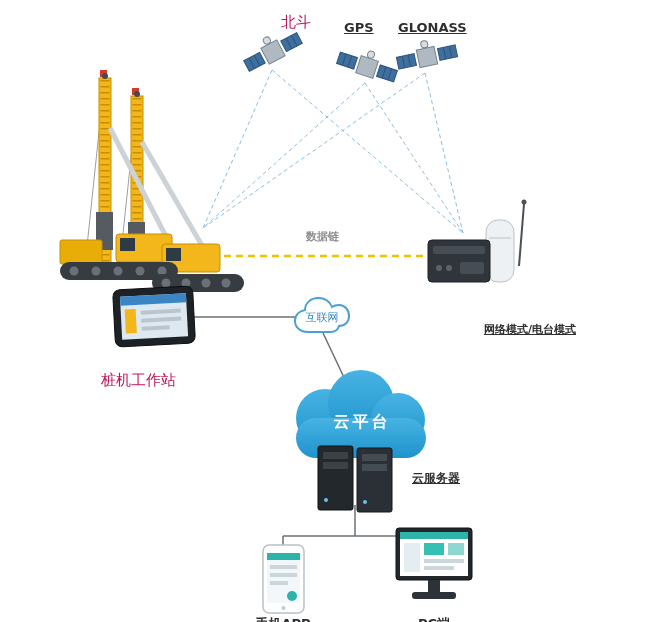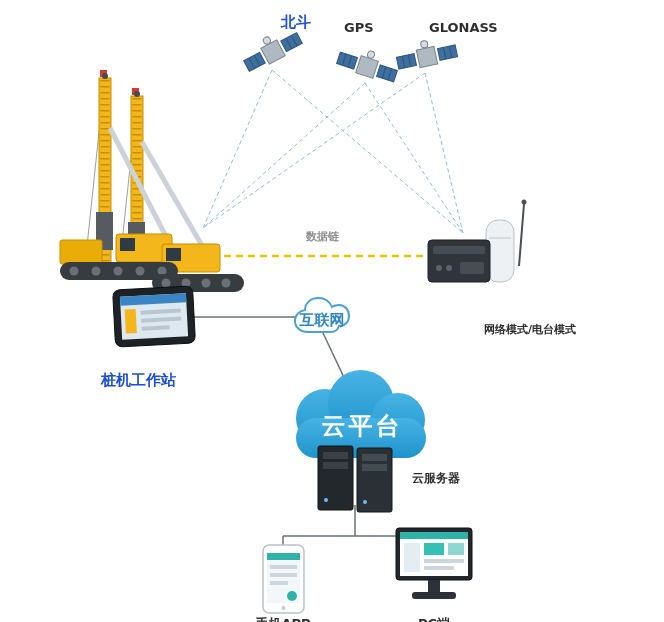--- a/index.html
+++ b/index.html
@@ -2,30 +2,30 @@
 <html><head>
 <meta charset="utf-8">
 <style>
   html,body { margin:0; padding:0; background:#ffffff; }
   .canvas {
     position:relative; width:664px; height:622px; background:#ffffff;
     font-family:"DejaVu Sans","Liberation Sans",sans-serif; overflow:hidden;
   }
   .canvas svg { position:absolute; left:0; top:0; }
   .label { position:absolute; white-space:nowrap; line-height:1.2; }
-  .lbl-blue  { color:#1d4ed8; font-weight:bold; }
-  .lbl-dark  { color:#2f2f2f; font-weight:bold; }
+  .lbl-blue  { color:#be185d; font-weight:normal; }
+  .lbl-dark  { color:#2f2f2f; font-weight:bold;text-decoration:underline; }
   .lbl-gray  { color:#8f8f8f; font-weight:bold; }
   .fs15 { font-size:15px; }
   .fs13 { font-size:13px; }
   .fs12 { font-size:12px; }
   .fs11 { font-size:11px; }
   .center-x { transform:translateX(-50%); }
-  .cloud-text { color:#ffffff; font-weight:bold; font-size:24px; letter-spacing:3px; }
-  .internet-text { color:#2e86c1; font-weight:bold; font-size:15px; }
+  .cloud-text { color:#ffffff; font-weight:bold; font-size:16px; letter-spacing:3px; }
+  .internet-text { color:#2e86c1; font-weight:normal; font-size:11px; }
 </style>
 </head>
 <body>
 
 <div class="canvas">
 
   <svg width="664" height="622" viewBox="0 0 664 622">
     <defs>
       <linearGradient id="cloudGrad" x1="0" y1="0" x2="0" y2="1">
         <stop offset="0" stop-color="#48b3e3"></stop>
@@ -171,21 +171,21 @@
       <rect x="448" y="543" width="16" height="12" fill="#8fd8d1"></rect>
       <rect x="424" y="559" width="40" height="4" fill="#ccd6dd"></rect>
       <rect x="424" y="566" width="30" height="4" fill="#ccd6dd"></rect>
       <rect x="428" y="580" width="12" height="12" fill="#2c3237"></rect>
       <rect x="412" y="592" width="44" height="7" rx="3" fill="#2c3237"></rect>
     </g>
   </svg>
 
   <div class="label lbl-blue fs15" style="left:281px; top:13px;">北斗</div>
   <div class="label lbl-dark fs13" style="left:344px; top:20px;">GPS</div>
-  <div class="label lbl-dark fs13" style="left:398px; top:20px;margin-left:31px;">GLONASS</div>
+  <div class="label lbl-dark fs13" style="left:398px; top:20px;">GLONASS</div>
 
   <div class="label lbl-gray fs11" style="left:306px; top:230px;">数据链</div>
 
   <div class="label lbl-blue fs15" style="left:101px; top:371px;">桩机工作站</div>
 
   <div class="label lbl-dark fs11" style="left:452px; top:323px;padding-left:32px;">网络模式/电台模式</div>
 
   <div class="label internet-text center-x" style="left:322px; top:311px;">互联网</div>
 
   <div class="label cloud-text center-x" style="left:362px; top:412px;">云平台</div>

